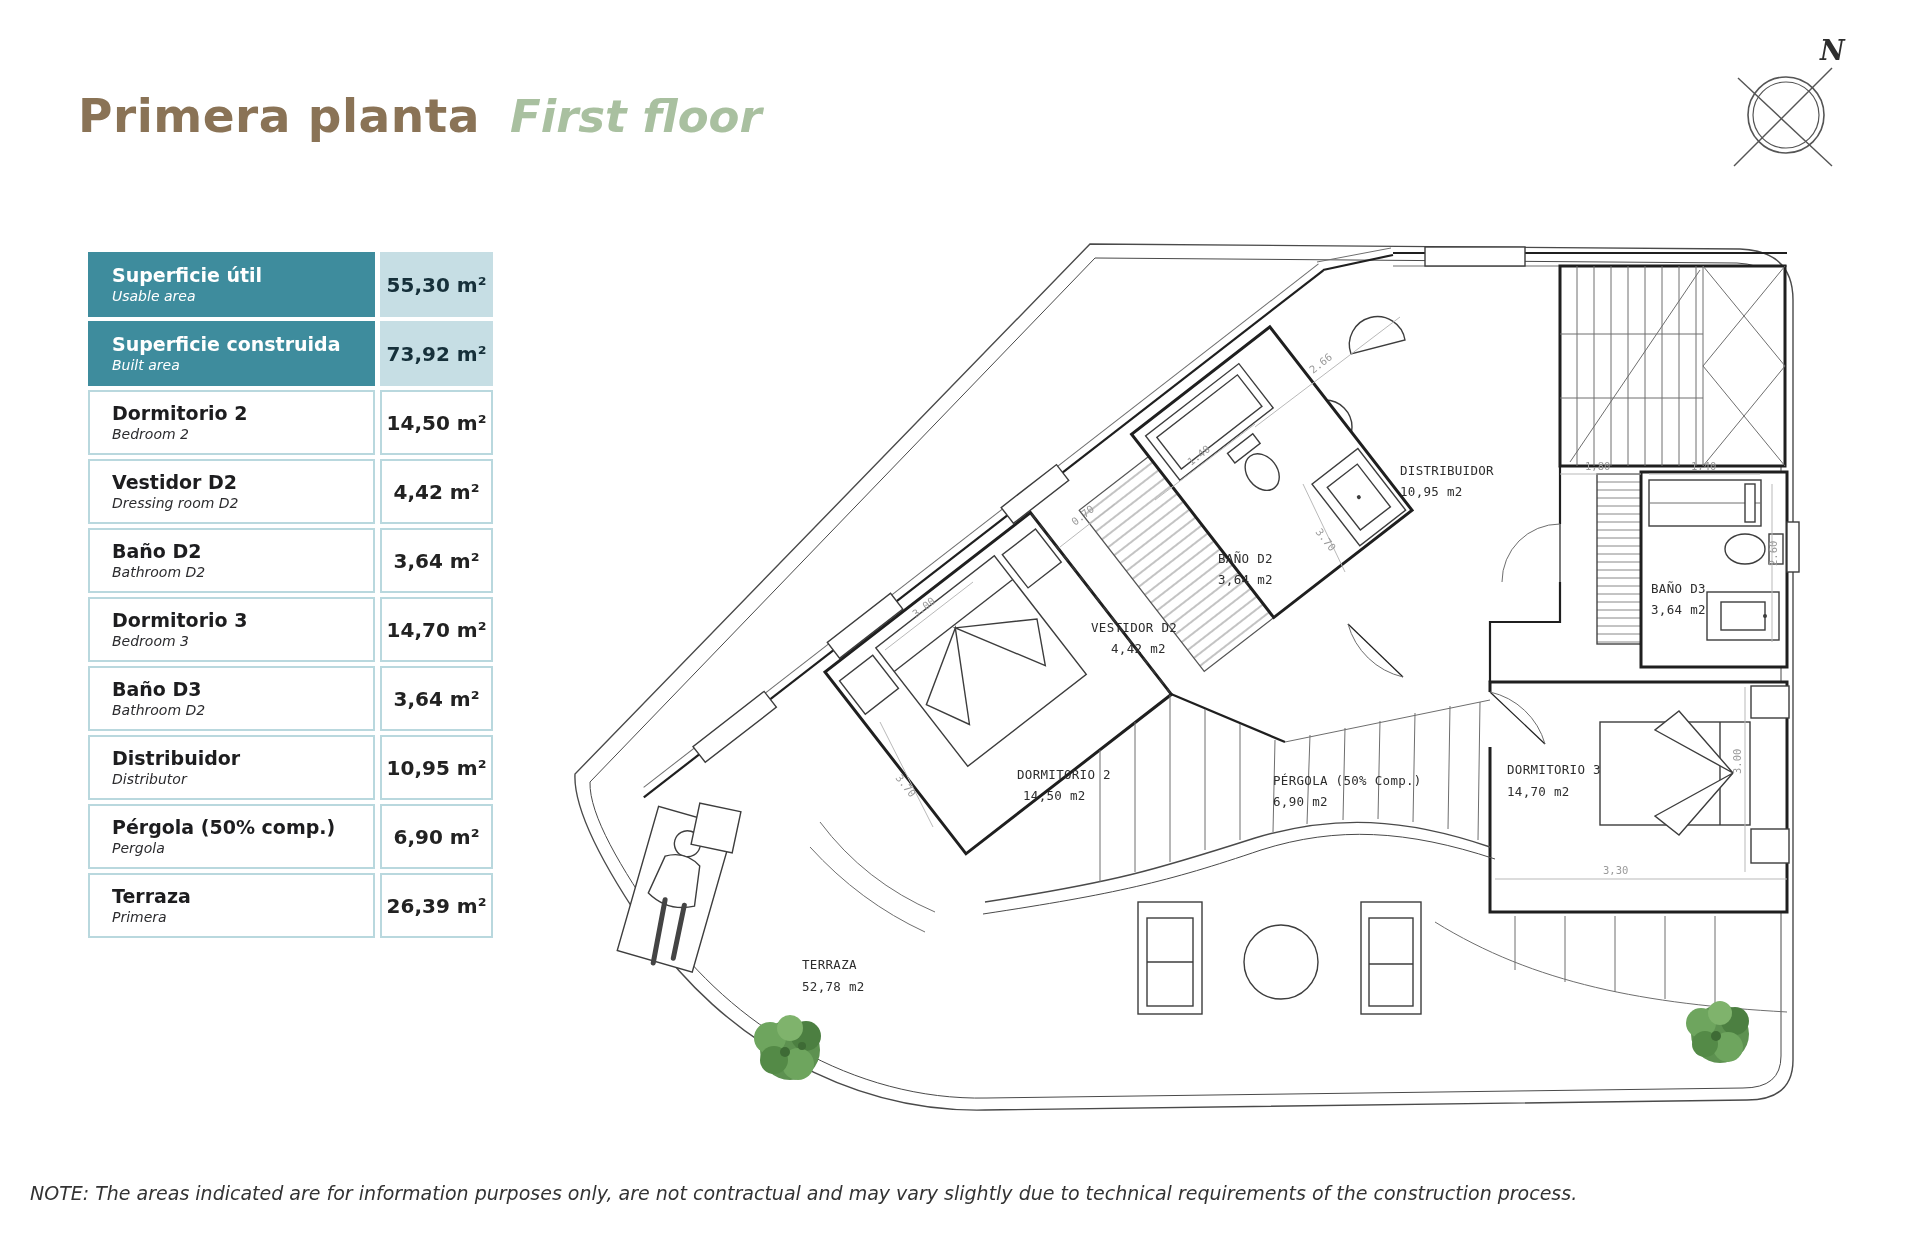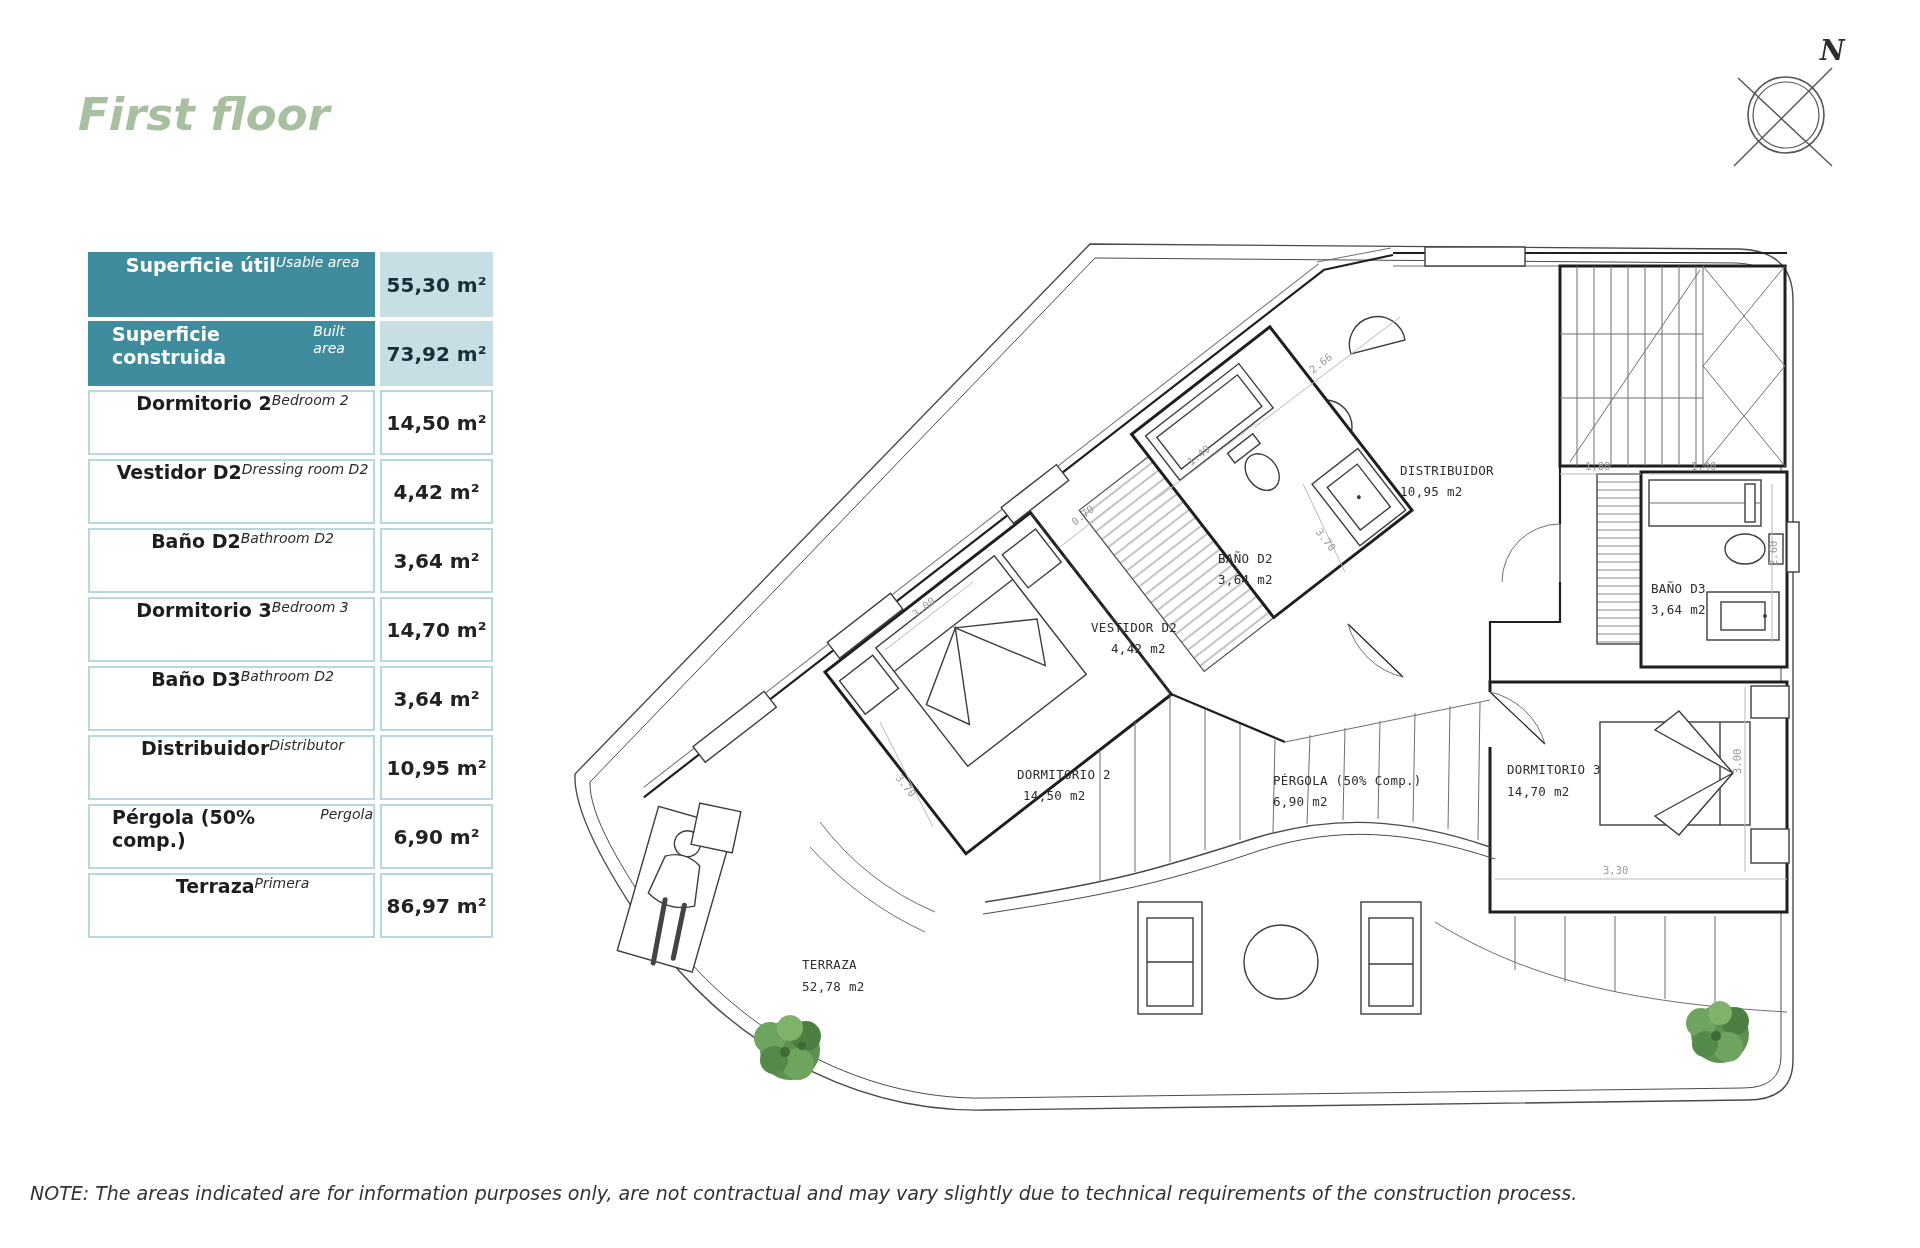--- a/index.html
+++ b/index.html
@@ -16,21 +16,21 @@
 
   
   .titles{position:absolute;left:78px;top:88px;display:flex;align-items:baseline;gap:30px;}
   .title-es{font-size:47px;font-weight:700;color:var(--title-primary,#8a7356);letter-spacing:.5px;}
   .title-en{font-size:45px;font-weight:600;font-style:italic;color:var(--title-secondary,#a9c0a0);}
 
   
   .area-table{position:absolute;left:88px;top:252px;width:405px;display:flex;flex-direction:column;gap:4px;}
   .t-row{display:grid;grid-template-columns:287px 1fr;gap:5px;height:65px;}
   .cell-label{background:#fff;border:2px solid var(--table-border,#b9d8de);
-    display:flex;justify-content:center;padding-left:22px;line-height:1.22;}
+    display:flex;flex-direction:column;justify-content:center;padding-left:22px;line-height:1.22;}
   .cell-value{background:#fff;border:2px solid var(--table-border,#b9d8de);
     display:flex;align-items:center;justify-content:center;font-size:20px;color:#222;font-weight:bold;}
   .lbl-main{font-size:19px;font-weight:700;color:#1d1d1f;}
   .lbl-sub{font-size:14px;font-style:italic;color:#2b2b2e;}
   .t-row.highlight .cell-label{background:var(--table-header-bg,#3e8c9d);border-color:var(--table-header-bg,#3e8c9d);}
   .t-row.highlight .lbl-main,.t-row.highlight .lbl-sub{color:#ffffff;}
   .t-row.highlight .cell-value{background:var(--table-header-value-bg,#c6dee4);border-color:var(--table-header-value-bg,#c6dee4);color:#16303a;}
 
   
   .notes{position:absolute;left:30px;top:1156px;width:1860px;}
@@ -50,20 +50,21 @@
   svg text.plan-lbl{font-family:"DejaVu Sans Mono","Liberation Mono",monospace;font-size:12.5px;fill:#2d2d2d;letter-spacing:.3px;}
   svg text.dim{font-family:"DejaVu Sans Mono","Liberation Mono",monospace;font-size:10.5px;fill:#9a9a9a;}
   svg text.north{font-family:"DejaVu Serif","Liberation Serif",serif;font-size:27px;font-weight:700;font-style:italic;fill:#2e2e2e;}
 </style>
 </head>
 <body>
 
 <div class="page">
 
   <div class="titles">
+    <span class="title-es">Primera planta</span>
     <span class="title-en">First floor</span>
   </div>
 
   <div class="compass-wrap">
     <svg width="150" height="160" viewBox="0 0 150 160">
       <circle cx="66" cy="95" r="38" fill="none" stroke="#555" stroke-width="1.6"></circle>
       <circle cx="66" cy="95" r="33" fill="none" stroke="#555" stroke-width="1.2"></circle>
       <line x1="14" y1="146" x2="112" y2="48" stroke="#555" stroke-width="1.4"></line>
       <line x1="18" y1="58" x2="112" y2="146" stroke="#555" stroke-width="1.4"></line>
       <text class="north" x="100" y="40">N</text>
@@ -141,21 +142,21 @@
         <span class="lbl-sub">Pergola</span>
       </div>
       <div class="cell-value">6,90 m²</div>
     </div>
 
     <div class="t-row">
       <div class="cell-label">
         <span class="lbl-main">Terraza</span>
         <span class="lbl-sub">Primera</span>
       </div>
-      <div class="cell-value">86,97 m²</div>
+      <div class="cell-value">26,39 m²</div>
     </div>
   </div>
 
   <div class="plan-wrap">
   <svg width="1270" height="915" viewBox="0 0 1270 915">
     <defs>
       <pattern id="hatchA" width="10" height="10" patternUnits="userSpaceOnUse">
         <path d="M0,5 H10" stroke="#888" stroke-width="1"></path>
       </pattern>
       <pattern id="hatchB" width="8" height="8" patternUnits="userSpaceOnUse">

